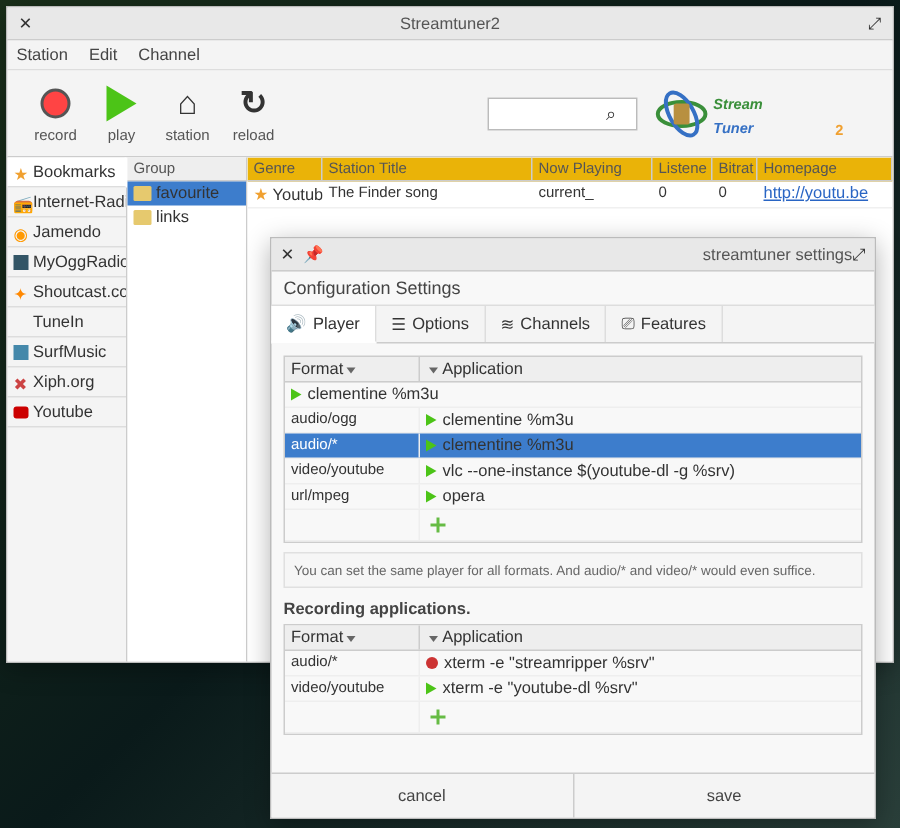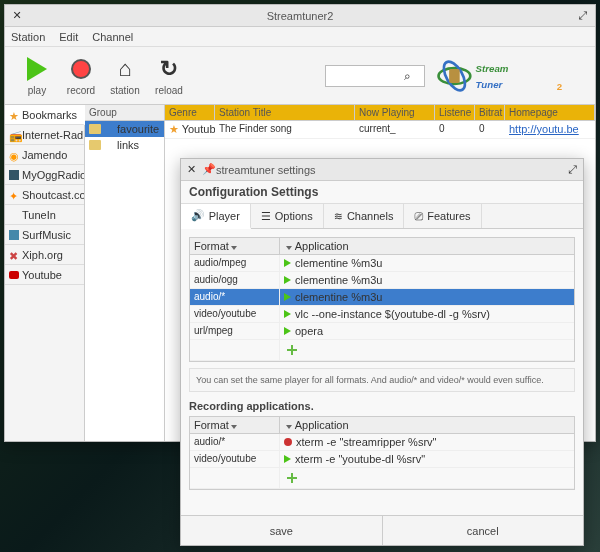--- a/index.html
+++ b/index.html
@@ -24,36 +24,36 @@
 .search-box input{border:none;outline:none;width:74px;font-size:11px}
 .logo{margin-left:10px;display:flex;align-items:flex-start}
 .logo-svg{width:150px;height:48px}
 .content{display:flex;height:calc(100% - 100px)}
 .tabs-col{width:80px;border-right:1px solid #ccc;background:#f4f4f4;display:flex;flex-direction:column}
 .vtab{height:20px;display:flex;align-items:center;padding:0 4px;border-bottom:1px solid #ddd;cursor:pointer;gap:3px;font-size:10px;white-space:nowrap;overflow:hidden}
 .vtab.active{background:#fff;border-right:2px solid #fff;margin-right:-1px}
 .vtab .ticon{width:10px;height:10px;display:inline-block;flex-shrink:0}
 .group-col{width:80px;border-right:1px solid #ccc;background:#fff}
 .col-head{background:#eee;border-bottom:1px solid #ccc;padding:2px 4px;font-size:10px;color:#555}
-.group-itm{padding:2px 4px;display:flex;align-items:center;gap:16px;font-size:10px;cursor:pointer}
+.group-itm{padding:2px 4px;display:flex;align-items:center;gap:3px;font-size:10px;cursor:pointer}
 .group-itm.sel{background:#3d7dcc;color:#fff}
 .folder-icon{width:12px;height:10px;background:#e6c96e;border-radius:1px;display:inline-block}
 .list-area{flex:1;background:#fff;overflow:auto}
 .list-head{display:flex;background:#eab308;border-bottom:1px solid #ccc}
 .list-head>div{padding:2px 4px;border-right:1px solid #ccc;font-size:10px;color:#555}
 .lh-g{width:50px}.lh-t{width:140px}.lh-n{width:80px}.lh-l{width:40px}.lh-b{width:30px}.lh-h{flex:1}
 .list-row{display:flex;border-bottom:1px solid #f0f0f0}
 .list-row>div{padding:2px 4px;font-size:10px;white-space:nowrap;overflow:hidden}
 .star-icon{color:#f0a030;font-size:11px}
 .link{color:#2965c4;text-decoration:underline;cursor:pointer}
 
 .dlg{left:180px;top:158px;width:404px;height:388px;z-index:10}
 .dlg-title{height:22px;background:#e8e8e8;display:flex;align-items:center;padding:0 6px;border-bottom:1px solid #ccc}
-.dlg-title .t{flex:1;text-align:left;color:#555}
-.dlg-sub{padding:4px 8px;font-weight:bold;color:#444;font-size:12px;border-bottom:1px solid #ddd}
+.dlg-title .t{flex:1;text-align:right;color:#555}
+.dlg-sub{padding:4px 8px;font-weight:normal;color:#444;font-size:12px;border-bottom:1px solid #ddd}
 .dlg-tabs{display:flex;border-bottom:1px solid #ccc;background:#f4f4f4}
 .dtab{padding:5px 10px;display:flex;align-items:center;gap:4px;cursor:pointer;border-right:1px solid #ddd;font-size:10px}
 .dtab.active{background:#fff;border-bottom:2px solid #fff;margin-bottom:-1px}
 .dlg-body{padding:8px;overflow:auto;height:292px}
 .section-lbl{font-weight:bold;color:#444;margin:4px 0;font-size:11px}
 .assoc-table{width:100%;border:1px solid #ccc;margin-bottom:6px}
 .assoc-head{display:flex;background:#eee;border-bottom:1px solid #ccc}
 .assoc-head>div{padding:2px 4px;font-size:10px;color:#555}
 .ah-f{width:90px;border-right:1px solid #ccc}.ah-a{flex:1}
 .assoc-row{display:flex;border-bottom:1px solid #eee}
@@ -84,29 +84,29 @@
     <div class="max-icon">⤢</div>
   </div>
   <div class="menubar">
     <span>Station</span>
     <span>Edit</span>
     <span>Channel</span>
   </div>
   <div class="toolbar">
     <div class="tb-btn">
         <div class="icon">
-          <div class="play-tri"></div>
-        </div>
-        <div class="lbl">play</div>
+          <div class="rec-circ"></div>
+        </div>
+        <div class="lbl">record</div>
       </div>
     <div class="tb-btn">
         <div class="icon">
-          <div class="rec-circ"></div>
-        </div>
-        <div class="lbl">record</div>
+          <div class="play-tri"></div>
+        </div>
+        <div class="lbl">play</div>
       </div>
     <div class="tb-btn">
         <div class="icon home-icon">⌂</div>
         <div class="lbl">station</div>
       </div>
     <div class="tb-btn">
         <div class="icon reload-icon">↻</div>
         <div class="lbl">reload</div>
       </div>
     <div class="search-box">
@@ -221,21 +221,20 @@
         <span>Features</span>
       </div>
   </div>
   <div class="dlg-body">
     <div class="assoc-table">
       <div class="assoc-head">
         <div class="ah-f"><span>Format</span><span class="tri-dn"></span></div>
         <div class="ah-a"><span class="tri-dn"></span> <span>Application</span></div>
       </div>
       <div class="assoc-row">
-          <div class="ar-f">audio/mpeg</div>
           <div class="ar-a">
             <span class="play-ic"></span>
             <span>clementine %m3u</span>
           </div>
         </div>
       <div class="assoc-row">
           <div class="ar-f">audio/ogg</div>
           <div class="ar-a">
             <span class="play-ic"></span>
             <span>clementine %m3u</span>
@@ -294,16 +293,16 @@
       <div class="assoc-row">
           <div class="ar-f"></div>
           <div class="ar-a">
             <span class="add-ic"></span>
           </div>
         </div>
     </div>
 
   </div>
   <div class="dlg-btns">
+    <button>cancel</button>
     <button>save</button>
-    <button>cancel</button>
   </div>
 </div>
 
 </body></html>

